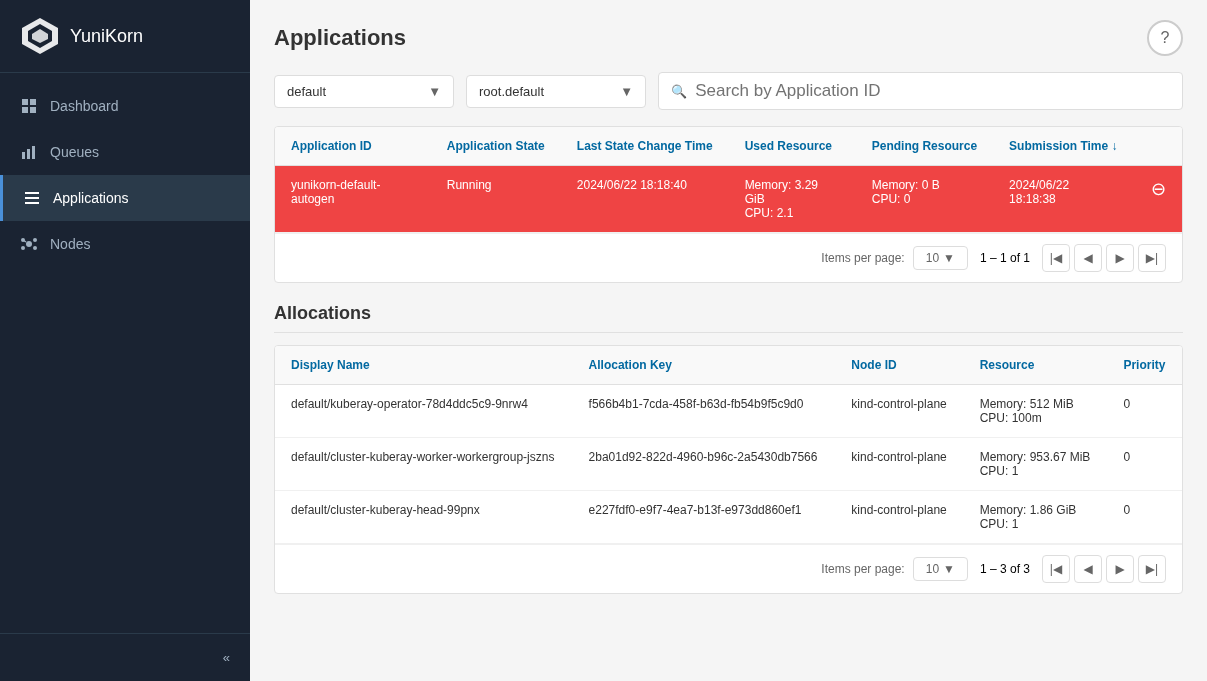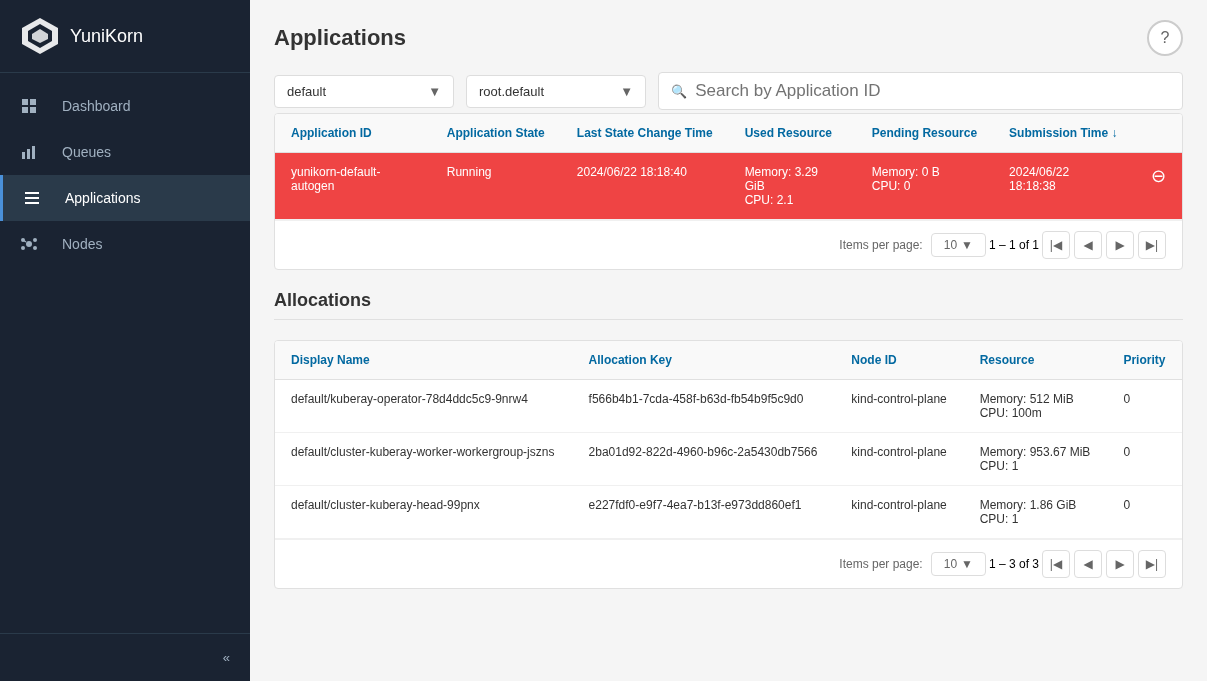--- a/index.html
+++ b/index.html
@@ -31,21 +31,21 @@
       font-weight: normal;
       color: #fff;
     }
     .sidebar-nav {
       flex: 1;
       padding: 10px 0;
     }
     .nav-item {
       display: flex;
       align-items: center;
-      gap: 24px;
+      gap: 12px;
       padding: 14px 20px;
       cursor: pointer;
       color: #a0b0c0;
       font-size: 14px;
       transition: background 0.2s;
     }
     .nav-item.active {
       background: #2a3a4a;
       color: #fff;
       border-left: 3px solid #4a90d9;
@@ -96,21 +96,21 @@
       justify-content: center;
       cursor: pointer;
       font-size: 16px;
       color: #666;
     }
 
     
     .filters-row {
       display: flex;
       gap: 12px;
-      margin-bottom: 3px;
+      margin-bottom: 16px;
       align-items: center;
     }
     .filter-select {
       border: 1px solid #ddd;
       background: #fff;
       padding: 8px 12px;
       border-radius: 4px;
       min-width: 180px;
       display: flex;
       align-items: center;
@@ -174,21 +174,21 @@
       font-size: 18px;
       cursor: pointer;
     }
 
     
     .pagination-row {
       display: flex;
       align-items: center;
       justify-content: flex-end;
       padding: 10px 16px;
-      gap: 3px;
+      gap: 12px;
       border-top: 1px solid #f0f0f0;
     }
     .items-per-page {
       display: flex;
       align-items: center;
       gap: 8px;
       color: #666;
       font-size: 12px;
     }
     .per-page-select {
@@ -223,21 +223,21 @@
       cursor: pointer;
       color: #666;
       font-size: 12px;
     }
 
     
     .section-title {
       font-size: 18px;
       font-weight: 600;
       color: #333;
-      margin-bottom: 20px;
+      margin-bottom: 12px;
       padding-bottom: 8px;
       border-bottom: 1px solid #e0e0e0;
     }
 
     
     .allocations-section { margin-top: 8px; }
 
     
     .nav-item.active .nav-icon svg { fill: #fff; }
   </style>

